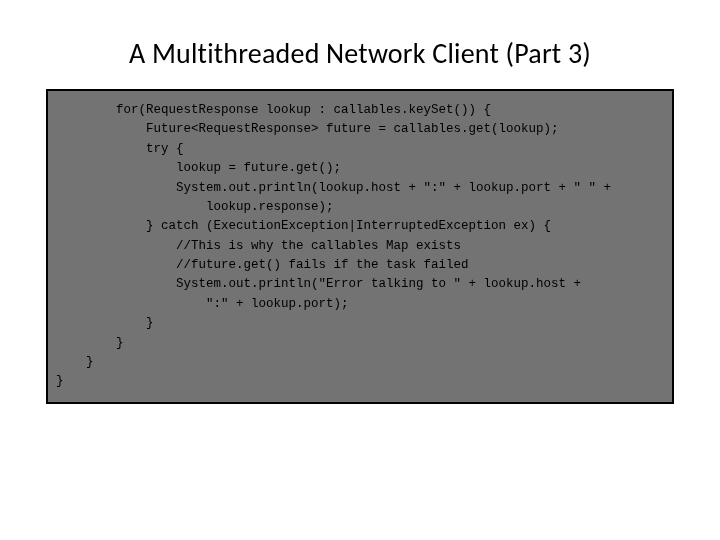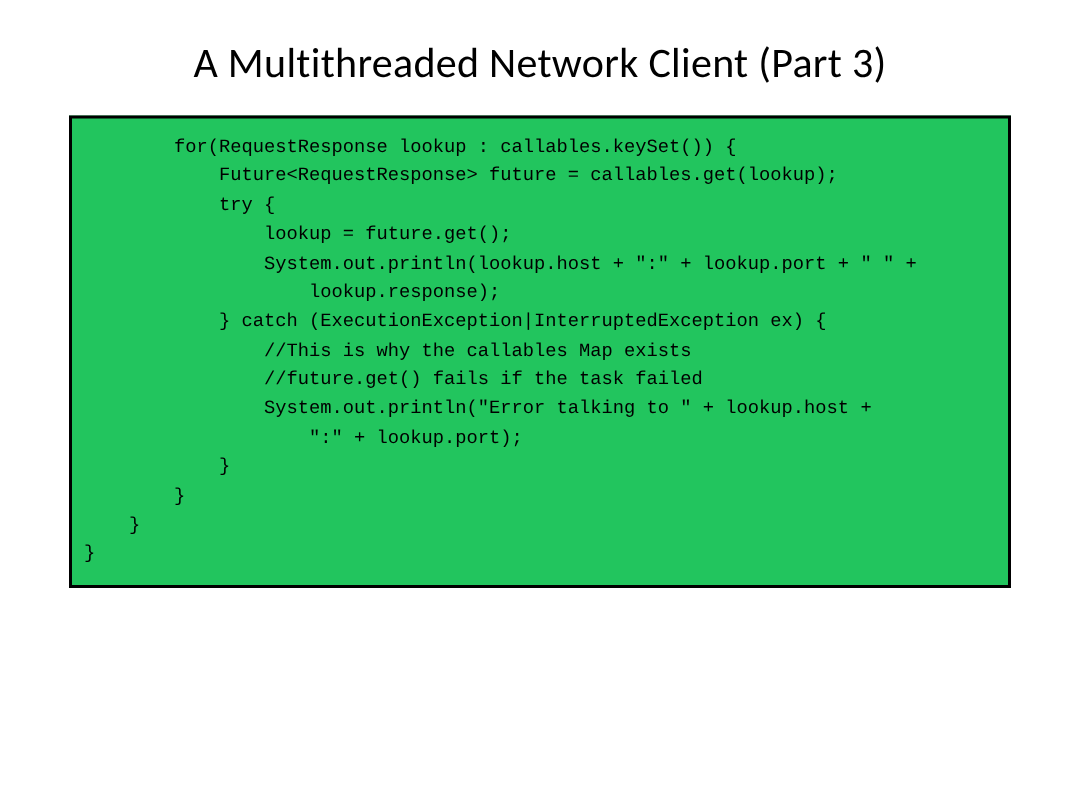--- a/index.html
+++ b/index.html
@@ -6,33 +6,33 @@
     body {
       width: 720px;
       height: 540px;
       background: #ffffff;
       font-family: Calibri, Arial, sans-serif;
       overflow: hidden;
     }
     .slide {
       width: 100%;
       height: 100%;
-      padding: 24px 46px;
+      padding: 36px 46px;
     }
     .title {
       font-size: 28px;
       color: #000;
       text-align: center;
       font-weight: 400;
       margin-bottom: 18px;
       letter-spacing: 0.2px;
     }
     .code-box {
       border: 2px solid #000;
-      background: #22c55e;
+      background: #737373;
       padding: 10px 8px 10px 8px;
       font-family: "Courier New", Courier, monospace;
       font-size: 12.5px;
       line-height: 1.55;
       color: #000;
       white-space: pre;
       overflow: hidden;
     }
   </style>
 </head>

